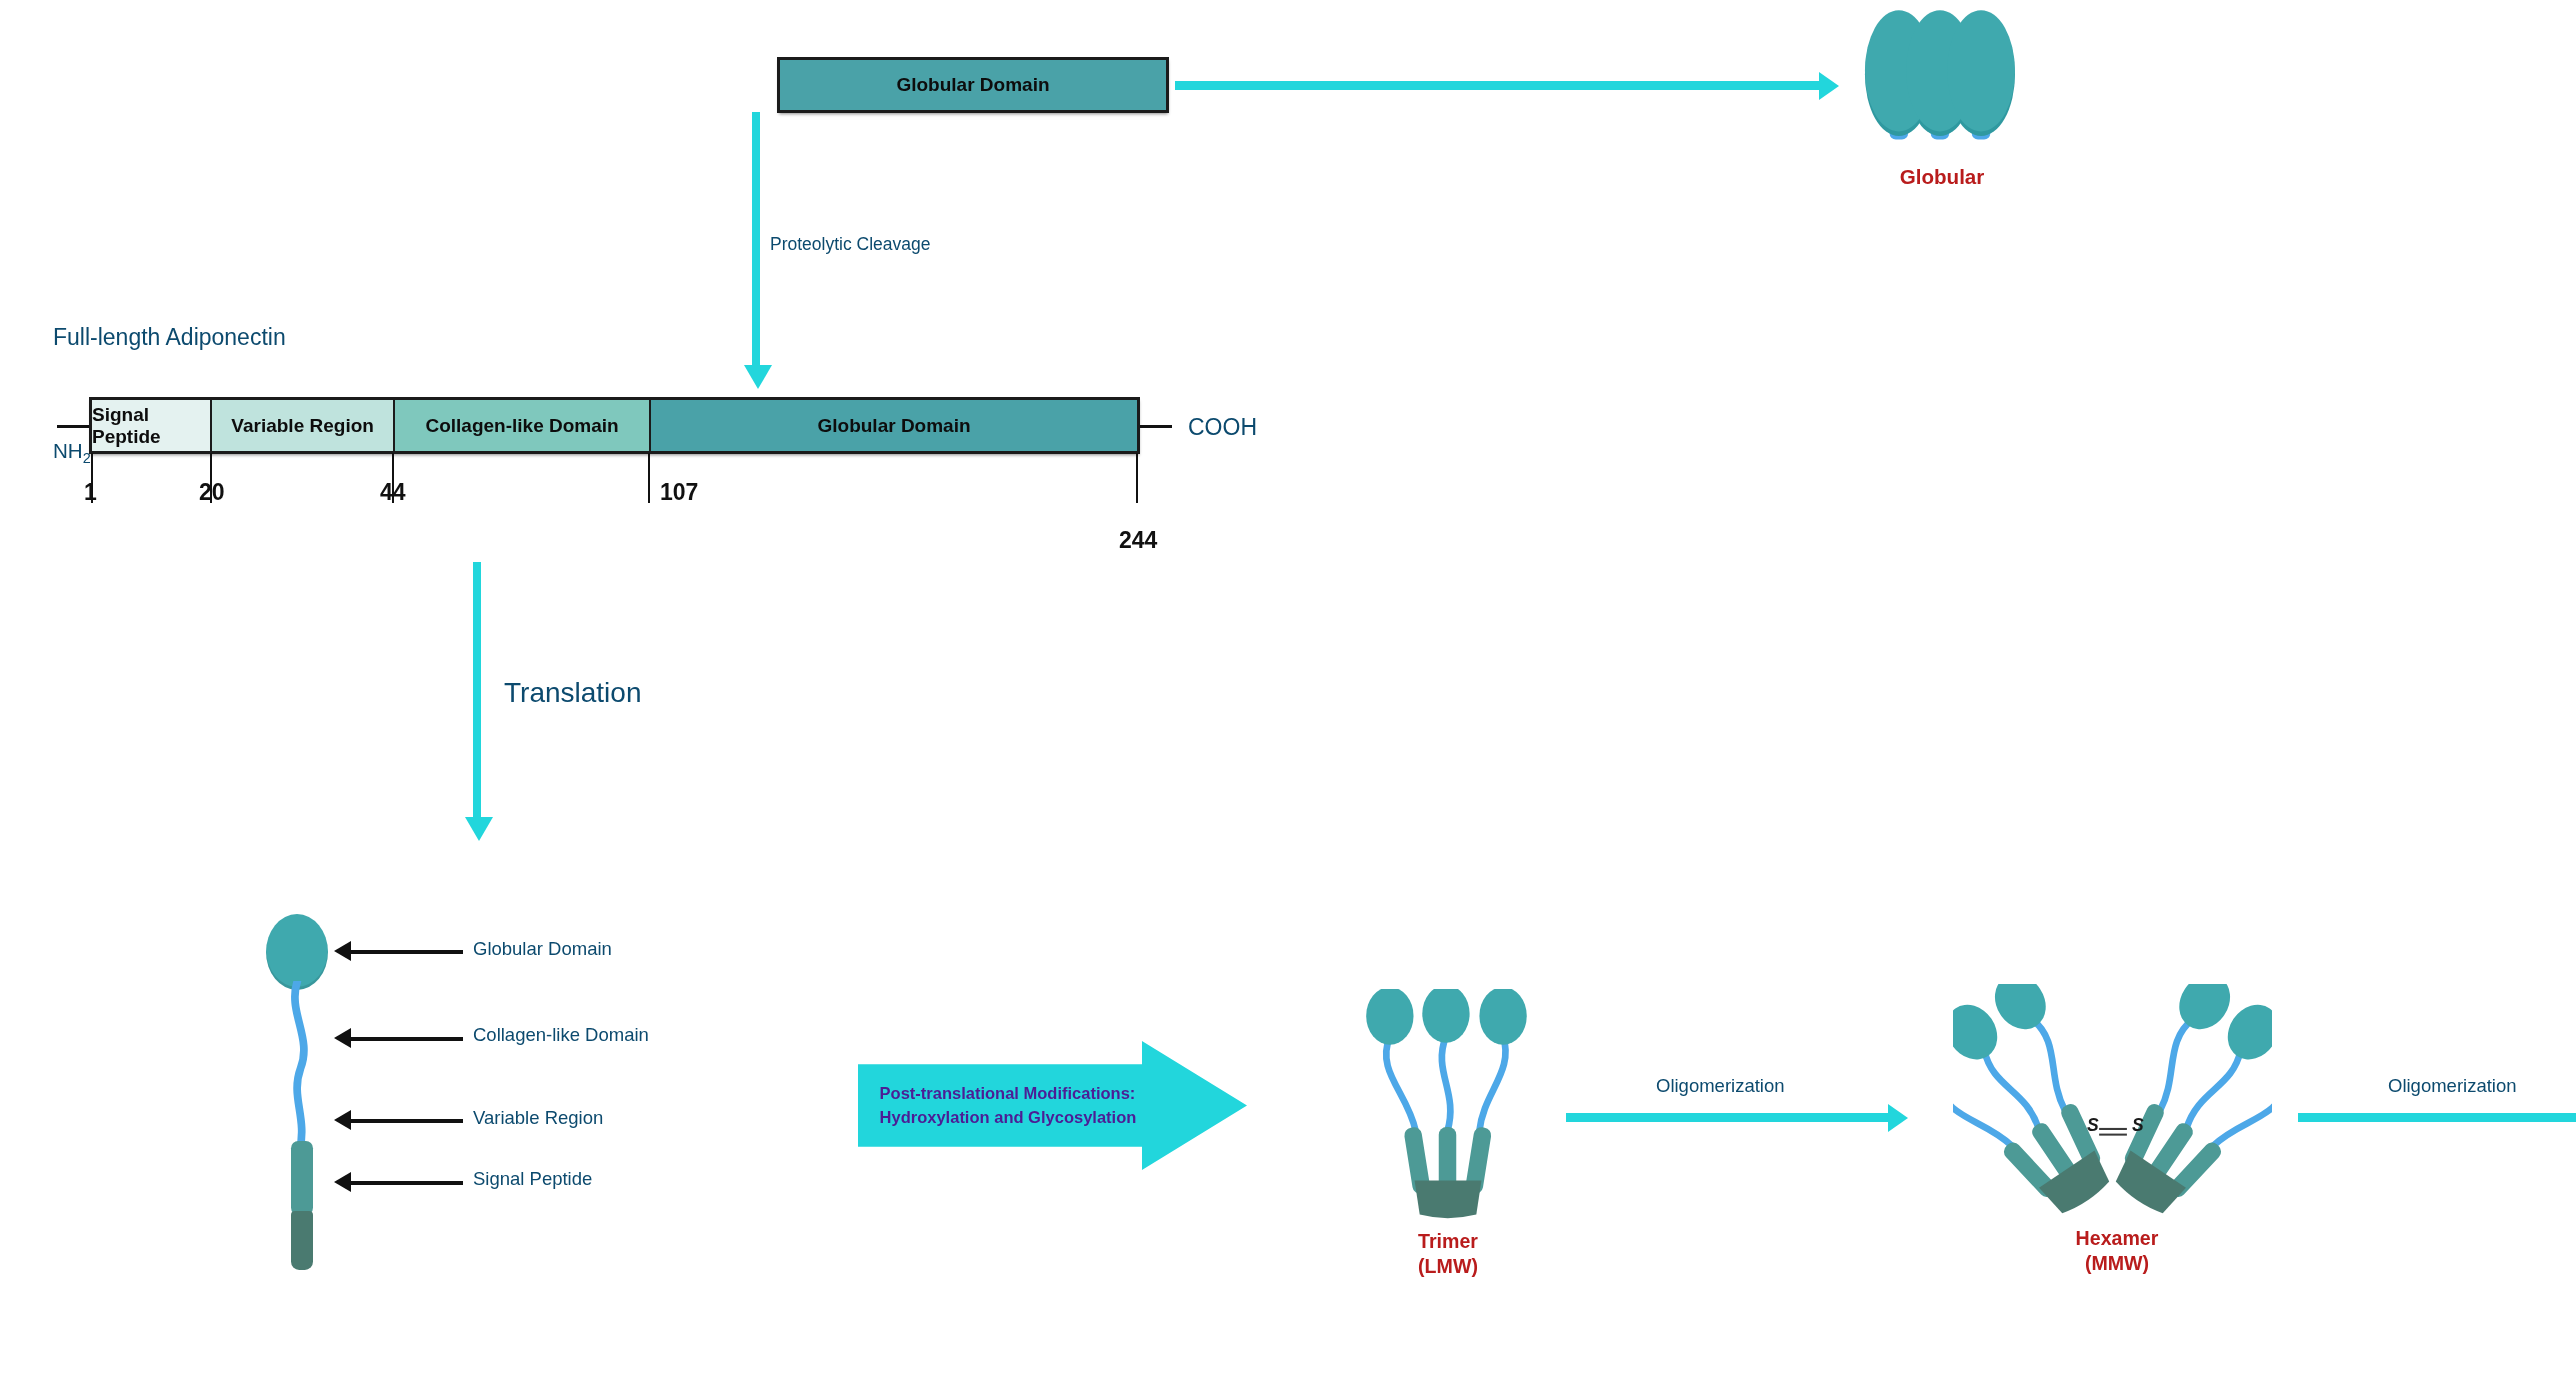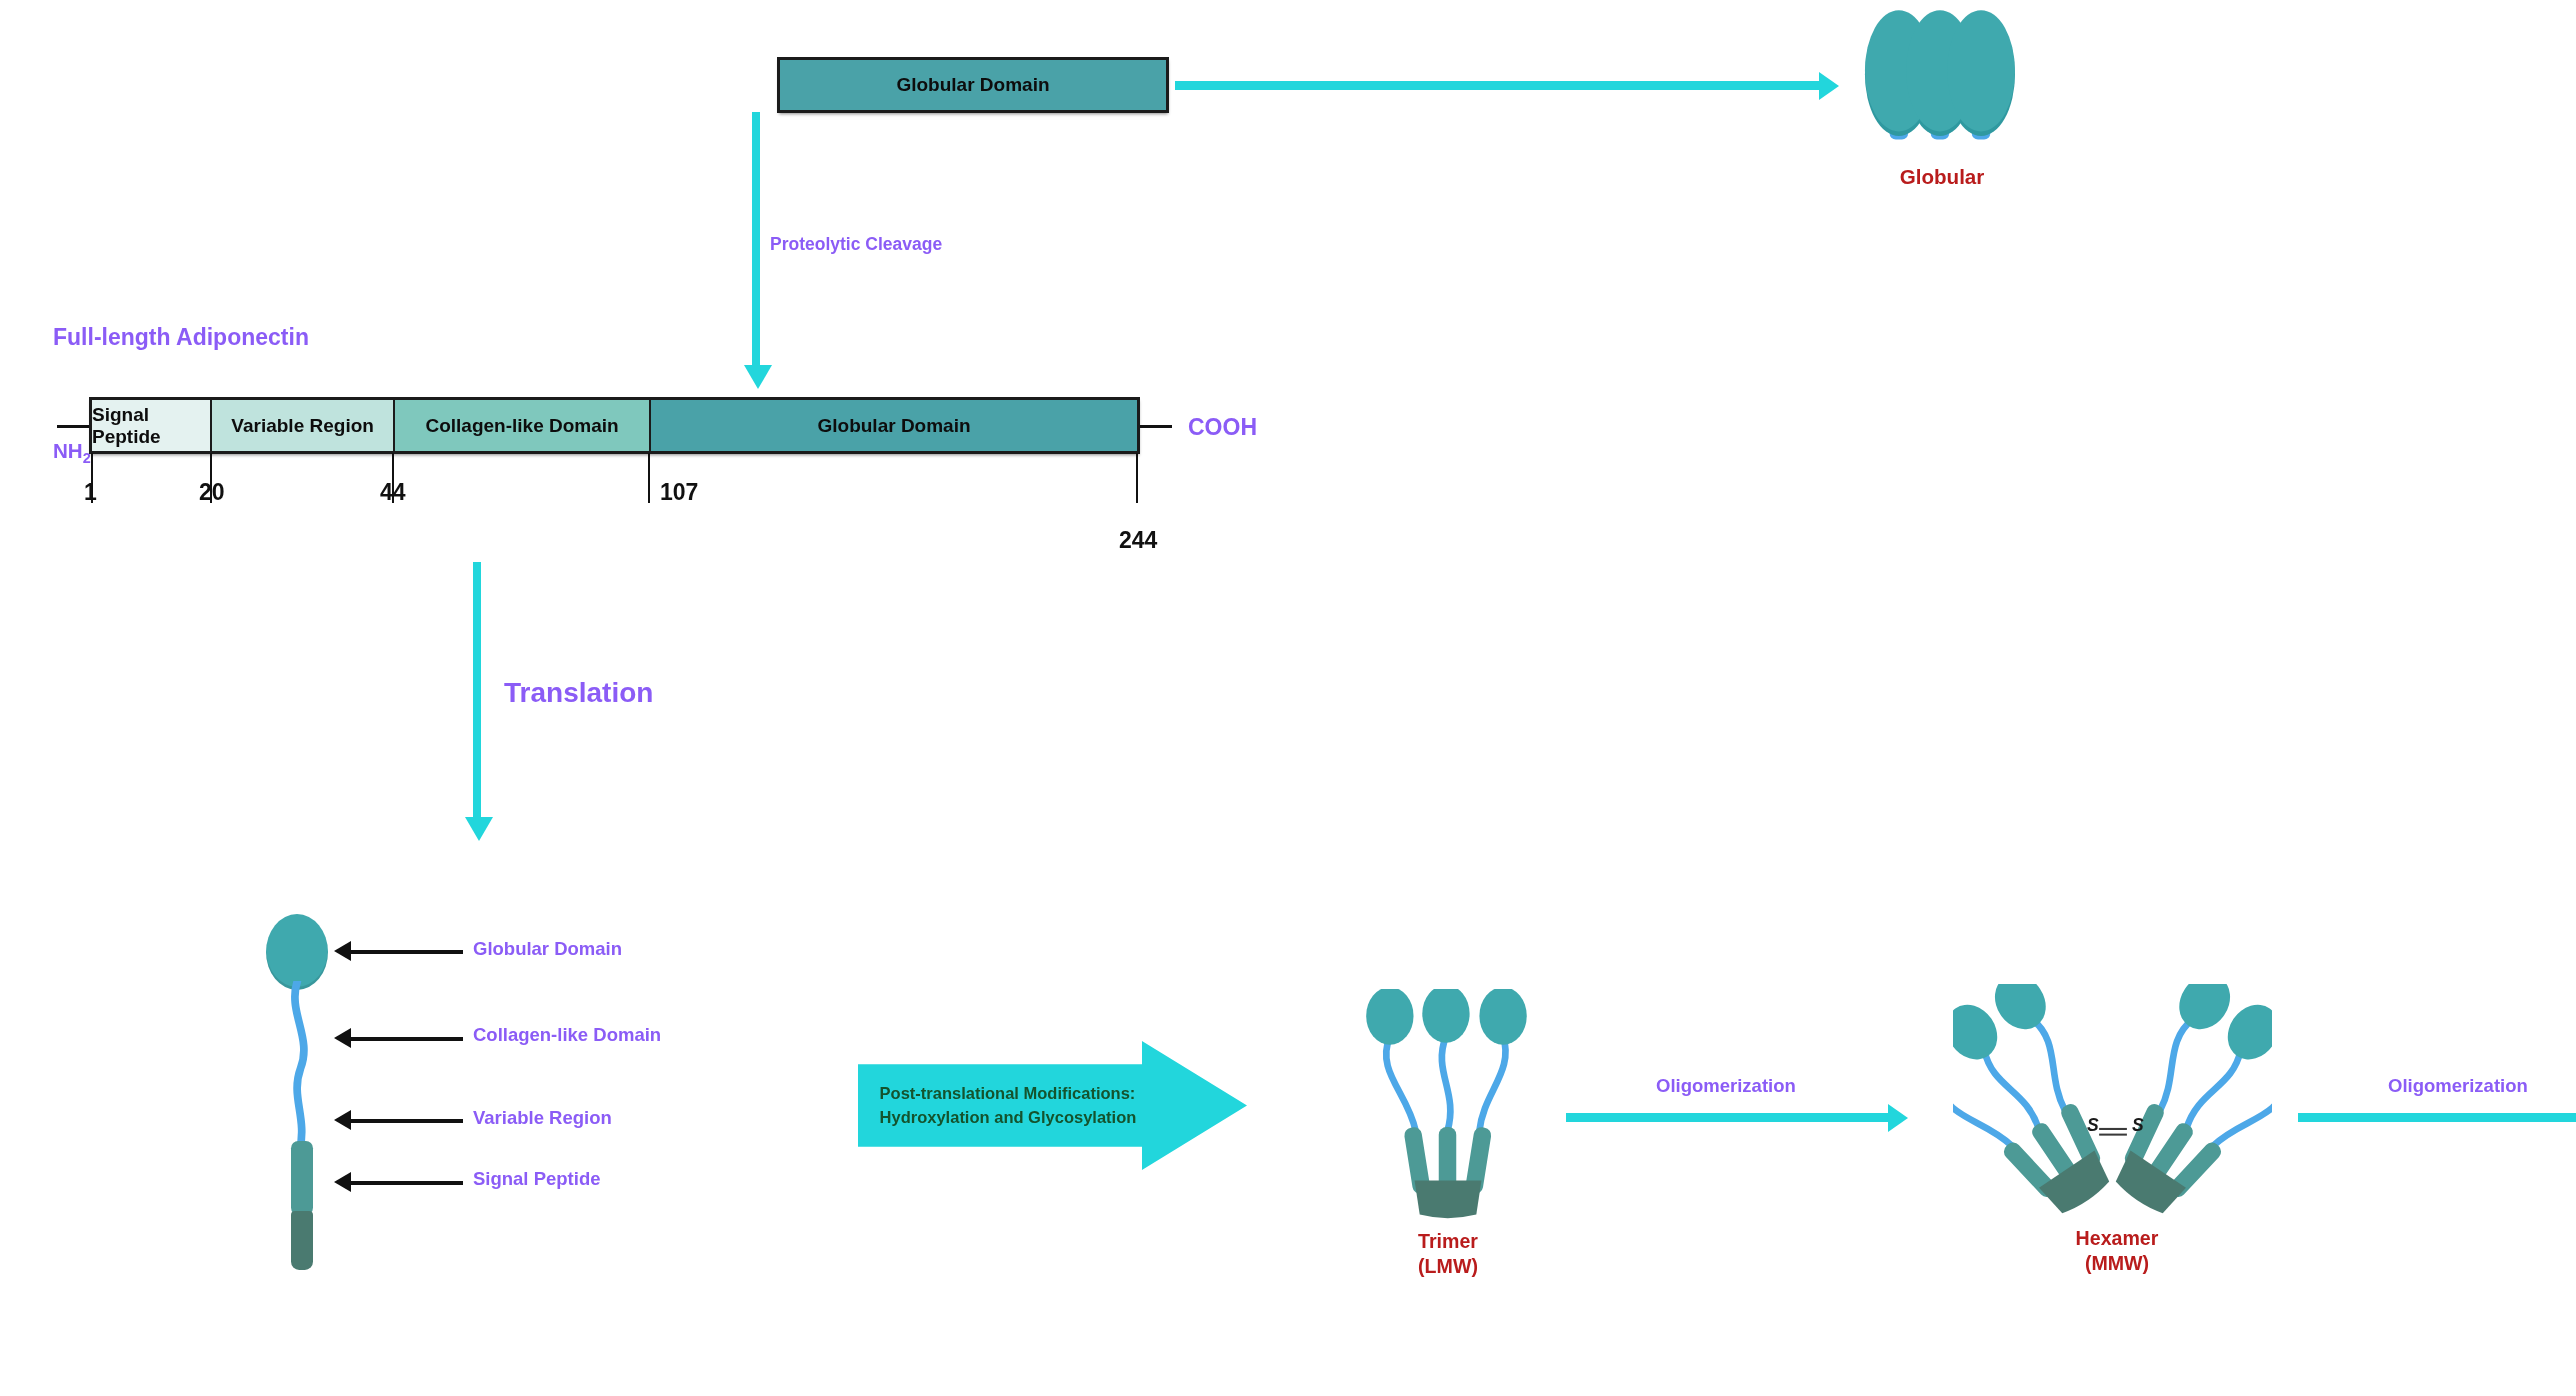--- a/index.html
+++ b/index.html
@@ -1,19 +1,19 @@
 <!DOCTYPE html>
 <html style="font-size:8.2px"><head>
 <meta charset="utf-8">
 <style>
   html,body{margin:0;padding:0;background:#ffffff;}
   body{font-family:"Liberation Sans",sans-serif;}
   #stage{position:relative;width:3185px;height:1397px;background:#fff;overflow:hidden;}
 
-  .lbl{position:absolute;color:#8b5cf6;font-weight:bold;white-space:pre;line-height:1.25;}
+  .lbl{position:absolute;color:#0c4a6e;font-weight:normal;white-space:pre;line-height:1.25;}
 
   
   #bar{position:absolute;display:flex;border:3.6px solid #1b1b1b;box-sizing:border-box;
        box-shadow:0 2.6px 3.1px -1.5px rgba(0,0,0,.45);}
   .seg{display:flex;align-items:center;justify-content:center;box-sizing:border-box;
        border-right:2.6px solid #1b1b1b;font-size:19px;font-weight:bold;color:#0d0d0d;}
   .seg:last-child{border-right:none;}
   .tick{position:absolute;width:2.1px;background:#111;}
   .tickno{position:absolute;font-size:23px;font-weight:bold;color:#111;}
   .term{position:absolute;height:3.1px;background:#111;}
@@ -29,21 +29,21 @@
   .ar-head-h{position:absolute;width:0;height:0;border-top:14px solid transparent;
              border-bottom:14px solid transparent;border-left:20.6px solid #22d6dc;}
   .ar-shaft-v{position:absolute;width:7.7px;background:#22d6dc;}
   .ar-head-v{position:absolute;width:0;height:0;border-left:14.4px solid transparent;
              border-right:14.4px solid transparent;border-top:24px solid #22d6dc;}
 
   
   #ptm{position:absolute;background:#22d6dc;
        clip-path:polygon(0 18%,73% 18%,73% 0,100% 50%,73% 100%,73% 82%,0 82%);
        display:flex;align-items:center;}
-  #ptm .t{padding-left:21.6px;font-size:16.5px;font-weight:bold;color:#14532d;line-height:1.45;}
+  #ptm .t{padding-left:21.6px;font-size:16.5px;font-weight:bold;color:#4c1d95;line-height:1.45;}
 
   
   .bshaft{position:absolute;height:3.6px;background:#111;}
   .bhead{position:absolute;width:0;height:0;border-top:10.8px solid transparent;
          border-bottom:10.8px solid transparent;border-right:17.5px solid #111;}
 
   
   .head{position:absolute;background:#3fa9ae;border-radius:50%;
         box-shadow:inset 0 -3.1px 0 rgba(0,0,0,.10);}
   .rod{position:absolute;background:#4d9a96;border-radius:7.2px;}

